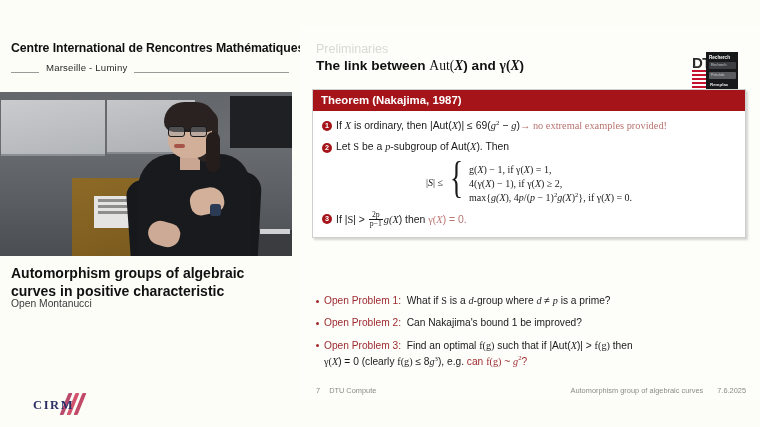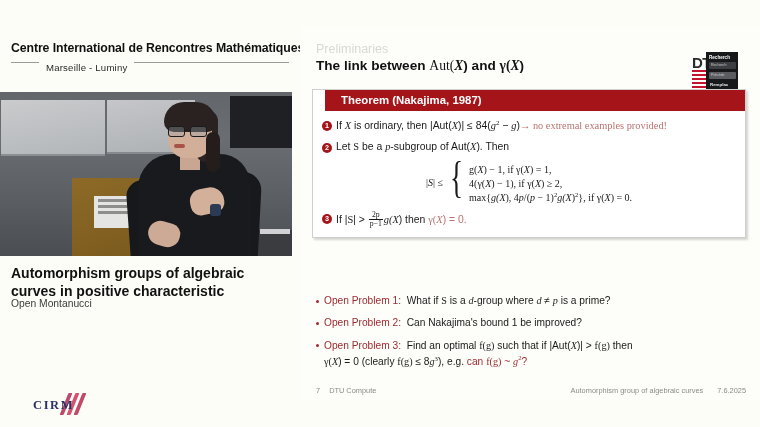--- a/index.html
+++ b/index.html
@@ -14,21 +14,21 @@
   
   #left-panel { position: absolute; left: 0; top: 0; width: 296px; height: 427px; }
 
   .cirm-title {
     position: absolute; left: 11px; top: 41px;
     font-size: 12.3px; font-weight: bold; color: #101010;
     letter-spacing: -0.1px; white-space: nowrap;
   }
   .cirm-sub-wrap {
     position: absolute; left: 11px; top: 62px; width: 278px;
-    display: flex; align-items: flex-start; gap: 7px;
+    display: flex; align-items: flex-end; gap: 7px;
   }
   .rule { height: 1px; background: #9a9a9a; flex: 0 0 28px; }
   .rule.long { flex: 1 1 auto; }
   .cirm-sub { font-size: 9.6px; color: #2a2a2a; white-space: nowrap; letter-spacing: 0.2px; }
 
   
   #video {
     position: absolute; left: 0px; top: 92px; width: 292px; height: 164px;
     background: #2c2e31; overflow: hidden;
   }
@@ -133,22 +133,21 @@
   #overlay-panel .odot { position:absolute; left:1.5px; width:2px; height:2px; background:#c9c9c9; border-radius:50%; }
 
   
   #theorem {
     position: absolute; left: 12px; top: 63px; width: 434px;
     border: 1px solid #cfcfcf; background: #fff;
     box-shadow: 1.5px 1.5px 2px rgba(0,0,0,0.16);
   }
   #theorem .thm-head {
     background: #a41419; color: #fff; font-weight: bold; font-size: 11.4px;
-    padding: 4px 8px 5px 16px;
-    margin-left: 12px;
+    padding: 4px 8px 5px 8px;
   }
   #theorem .thm-body { padding: 7px 9px 9px 9px; color: #1a1a1a; }
 
   .num-item { display: flex; align-items: flex-start; margin-bottom: 6px; font-size: 10.4px; line-height: 1.42; }
   .num-badge {
     flex: 0 0 auto; width: 10px; height: 10px; border-radius: 50%;
     background: #a41419; color: #fff; font-size: 7.2px; font-weight: bold;
     text-align: center; line-height: 10px; margin-right: 4px; margin-top: 2.5px;
   }
   .faded { color: #b8736f; }
@@ -278,21 +277,21 @@
         <div class="oitem">Remplac</div>
       </div>
     </div>
 
     <div id="theorem">
       <div class="thm-head">Theorem (Nakajima, 1987)</div>
       <div class="thm-body">
 
         <div class="num-item">
           <div class="num-badge">1</div>
-          <div><span>If </span><span class="cal">X</span><span> is ordinary, then |Aut(</span><span class="cal">X</span><span>)| ≤ 84(</span><span class="cal">g</span><sup class="s mth">2</sup><span> − </span><span class="cal">g</span><span>)</span><span class="faded mth">→ no extremal examples provided!</span>
+          <div><span>If </span><span class="cal">X</span><span> is ordinary, then |Aut(</span><span class="cal">X</span><span>)| ≤ 69(</span><span class="cal">g</span><sup class="s mth">2</sup><span> − </span><span class="cal">g</span><span>)</span><span class="faded mth">→ no extremal examples provided!</span>
           </div>
         </div>
 
         <div class="num-item">
           <div class="num-badge">2</div>
           <div><span>Let </span><span class="mth">S</span><span> be a </span><span class="cal">p</span><span>-subgroup of Aut(</span><span class="cal">X</span><span>). Then</span>
           </div>
         </div>
 
         <div class="display-math">

